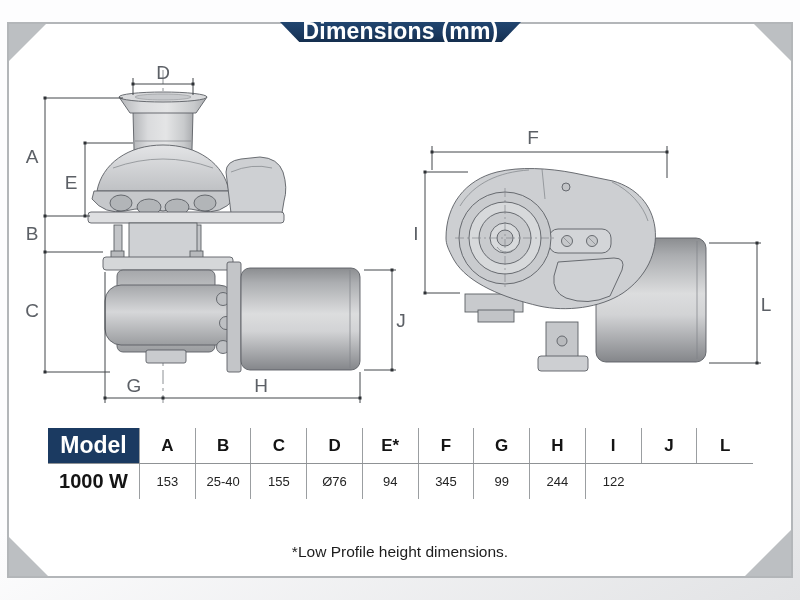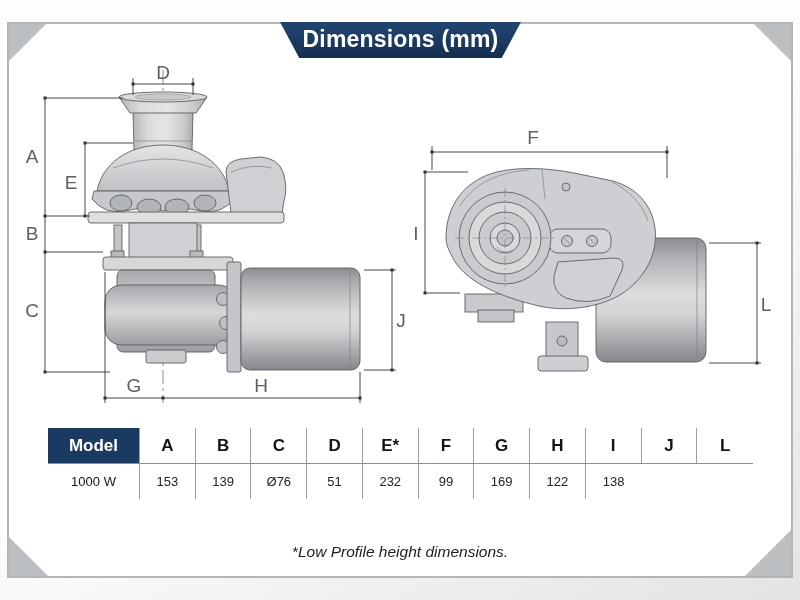--- a/index.html
+++ b/index.html
@@ -16,21 +16,21 @@
     box-sizing:border-box; background:#ffffff; border:2px solid #b3b6b9;
   }
   .corner { position:absolute; width:0; height:0; }
   .corner.tl { top:0; left:0;  border-top:37px solid #bcbfc2;    border-right:37px solid transparent; }
   .corner.tr { top:0; right:0; border-top:37px solid #bcbfc2;    border-left:37px solid transparent; }
   .corner.bl { bottom:0; left:0;  border-bottom:39px solid #bcbfc2; border-right:39px solid transparent; }
   .corner.br { bottom:0; right:0; border-bottom:46px solid #bcbfc2; border-left:46px solid transparent; }
 
   
   .banner {
-    position:absolute; left:280px; top:22px; width:241px; height:36px;
+    position:absolute; left:280px; top:22px; width:241px; height:20px;
     background:linear-gradient(#21456f 0%, #1b3a61 55%, #142e4e 100%);
     clip-path:polygon(0 0, 100% 0, 92% 100%, 8% 100%);
     display:flex; align-items:center; justify-content:center;
   }
   .banner span {
     color:#ffffff; font-size:23px; font-weight:bold; letter-spacing:0.2px;
     padding-bottom:2px;
   }
 
   
@@ -48,30 +48,30 @@
   .trow {
     display:grid; grid-template-columns:92px repeat(11, 1fr); height:35px;
   }
   .thead { border-bottom:1px solid #8f9295; }
   .cell {
     display:flex; align-items:center; justify-content:center;
     border-right:1px solid #9b9ea1; overflow:hidden;
   }
   .cell:last-child { border-right:none; }
   .model-head {
-    background:#1b3a61; color:#ffffff; font-weight:bold; font-size:17px;
+    background:#1b3a61; color:#ffffff; font-weight:bold; font-size:23px;
   }
   .head { font-weight:bold; font-size:17px; color:#141414; }
   .val  { font-size:13px; color:#232323; }
-  .model-val { font-weight:normal; font-size:13px; color:#141414; }
+  .model-val { font-weight:bold; font-size:20px; color:#141414; }
 
   
   .footnote {
     position:absolute; left:0; top:543px; width:800px; text-align:center;
-    font-style:italic; font-size:15.5px; color:#1d1d1d;
+    font-size:15.5px; color:#1d1d1d;
   }
 </style>
 </head>
 <body>
 
 <div class="stage">
 
   <div class="card">
     <div class="corner tl"></div>
     <div class="corner tr"></div>
@@ -269,26 +269,26 @@
       <div class="cell head">F</div>
       <div class="cell head">G</div>
       <div class="cell head">H</div>
       <div class="cell head">I</div>
       <div class="cell head">J</div>
       <div class="cell head">L</div>
     </div>
     <div class="trow">
       <div class="cell model-val">1000 W</div>
       <div class="cell val">153</div>
-      <div class="cell val">139</div>
+      <div class="cell val">25-40</div>
+      <div class="cell val">155</div>
       <div class="cell val">Ø76</div>
-      <div class="cell val">51</div>
-      <div class="cell val">232</div>
+      <div class="cell val">94</div>
+      <div class="cell val">345</div>
       <div class="cell val">99</div>
-      <div class="cell val">169</div>
+      <div class="cell val">244</div>
       <div class="cell val">122</div>
-      <div class="cell val">138</div>
     </div>
   </div>
 
   <div class="footnote">*Low Profile height dimensions.</div>
 
 </div>
 
 </body></html>

